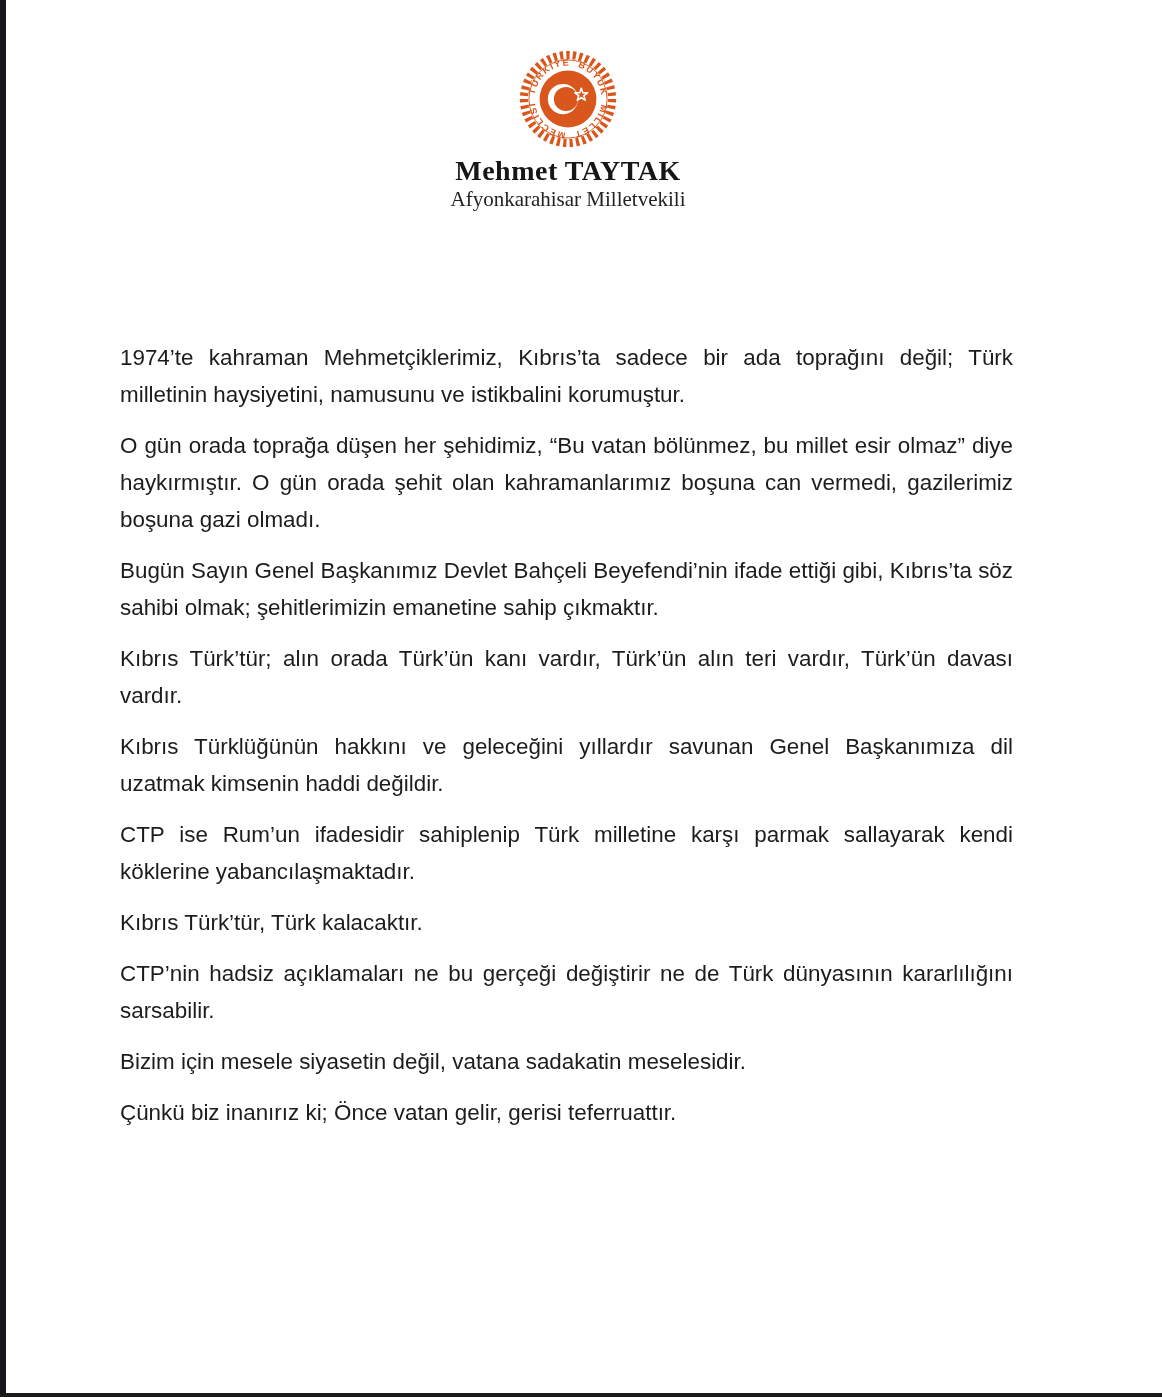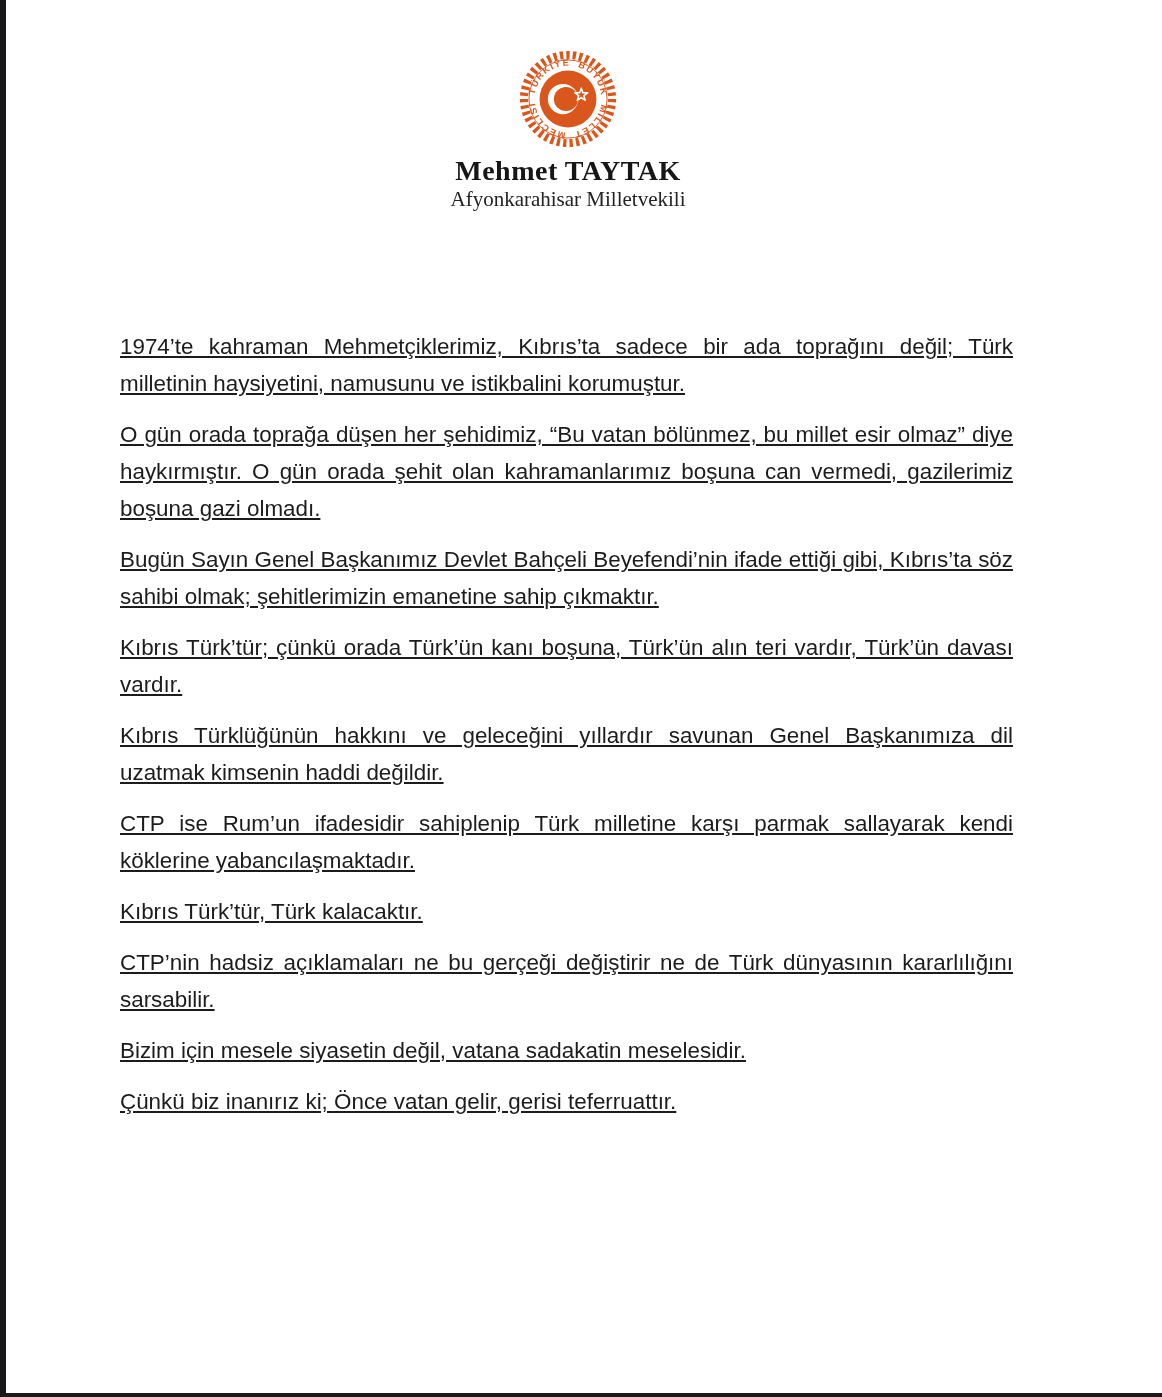--- a/index.html
+++ b/index.html
@@ -61,29 +61,28 @@
     font-family: "Liberation Serif", serif;
     font-size: 21px;
     color: #232323;
     line-height: 1.2;
     margin-top: 2px;
   }
 
   
   .letter-body {
     position: absolute;
-    top: 328px;
+    top: 339px;
     left: 120px;
     width: 893px;
     font-family: "Liberation Sans", sans-serif;
     font-size: 22.4px;
     line-height: 37px;
     color: #1c1c1c;
     text-align: justify;
-    text-decoration: underline;
   }
   .letter-body p {
     margin: 0 0 14px 0;
   }
 </style>
 </head>
 <body>
 
 <div class="page">
 
@@ -112,21 +111,21 @@
   </header>
 
   <main class="letter-body">
 
       <p>1974’te kahraman Mehmetçiklerimiz, Kıbrıs’ta sadece bir ada toprağını değil; Türk milletinin haysiyetini, namusunu ve istikbalini korumuştur.</p>
 
       <p>O gün orada toprağa düşen her şehidimiz, “Bu vatan bölünmez, bu millet esir olmaz” diye haykırmıştır. O gün orada şehit olan kahramanlarımız boşuna can vermedi, gazilerimiz boşuna gazi olmadı.</p>
 
       <p>Bugün Sayın Genel Başkanımız Devlet Bahçeli Beyefendi’nin ifade ettiği gibi, Kıbrıs’ta söz sahibi olmak; şehitlerimizin emanetine sahip çıkmaktır.</p>
 
-      <p>Kıbrıs Türk’tür; çünkü orada Türk’ün kanı boşuna, Türk’ün alın teri vardır, Türk’ün davası vardır.</p>
+      <p>Kıbrıs Türk’tür; alın orada Türk’ün kanı vardır, Türk’ün alın teri vardır, Türk’ün davası vardır.</p>
 
 
       <p>Kıbrıs Türklüğünün hakkını ve geleceğini yıllardır savunan Genel Başkanımıza dil uzatmak kimsenin haddi değildir.</p>
 
 
       <p>CTP ise Rum’un ifadesidir sahiplenip Türk milletine karşı parmak sallayarak kendi köklerine yabancılaşmaktadır.</p>
 
       <p>Kıbrıs Türk’tür, Türk kalacaktır.</p>
 
       <p>CTP’nin hadsiz açıklamaları ne bu gerçeği değiştirir ne de Türk dünyasının kararlılığını sarsabilir.</p>

